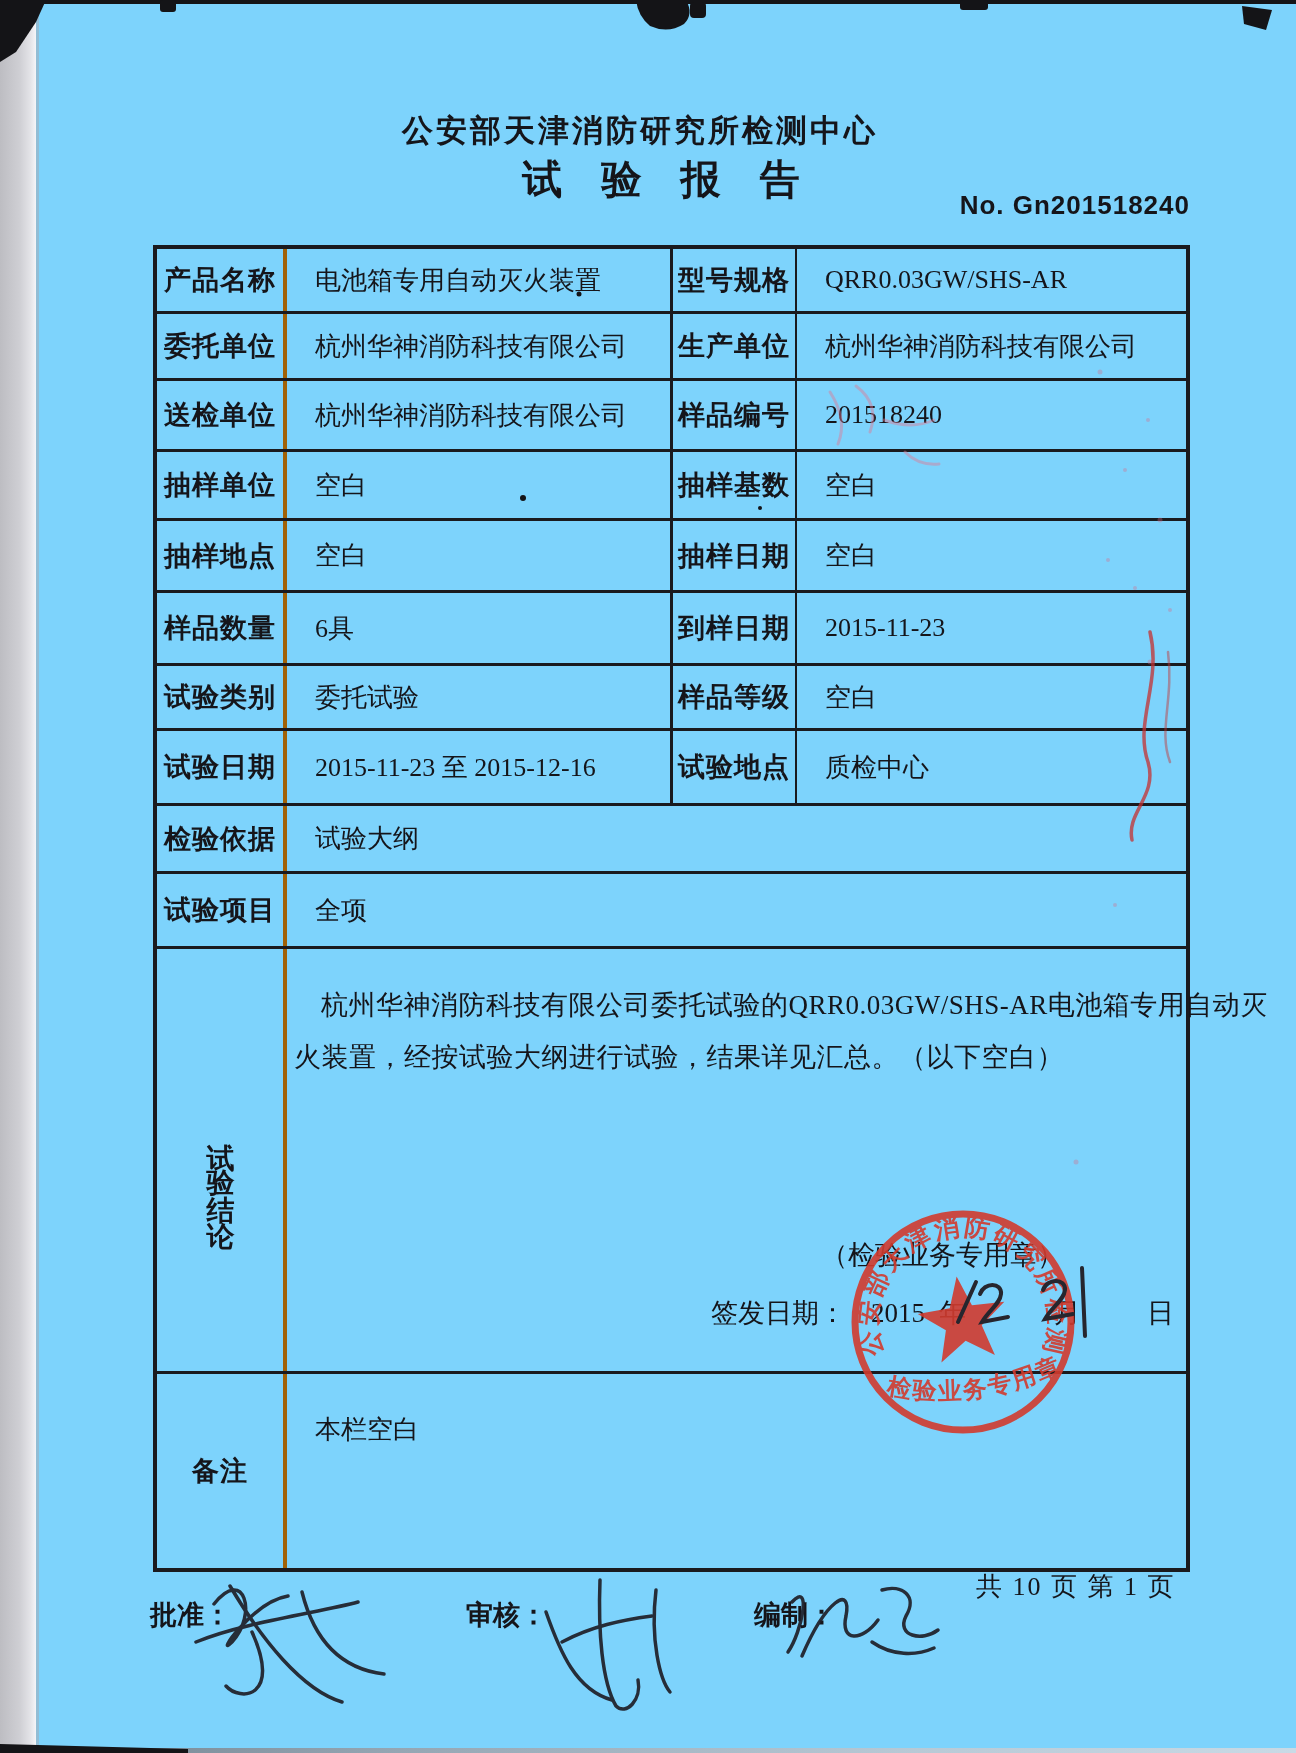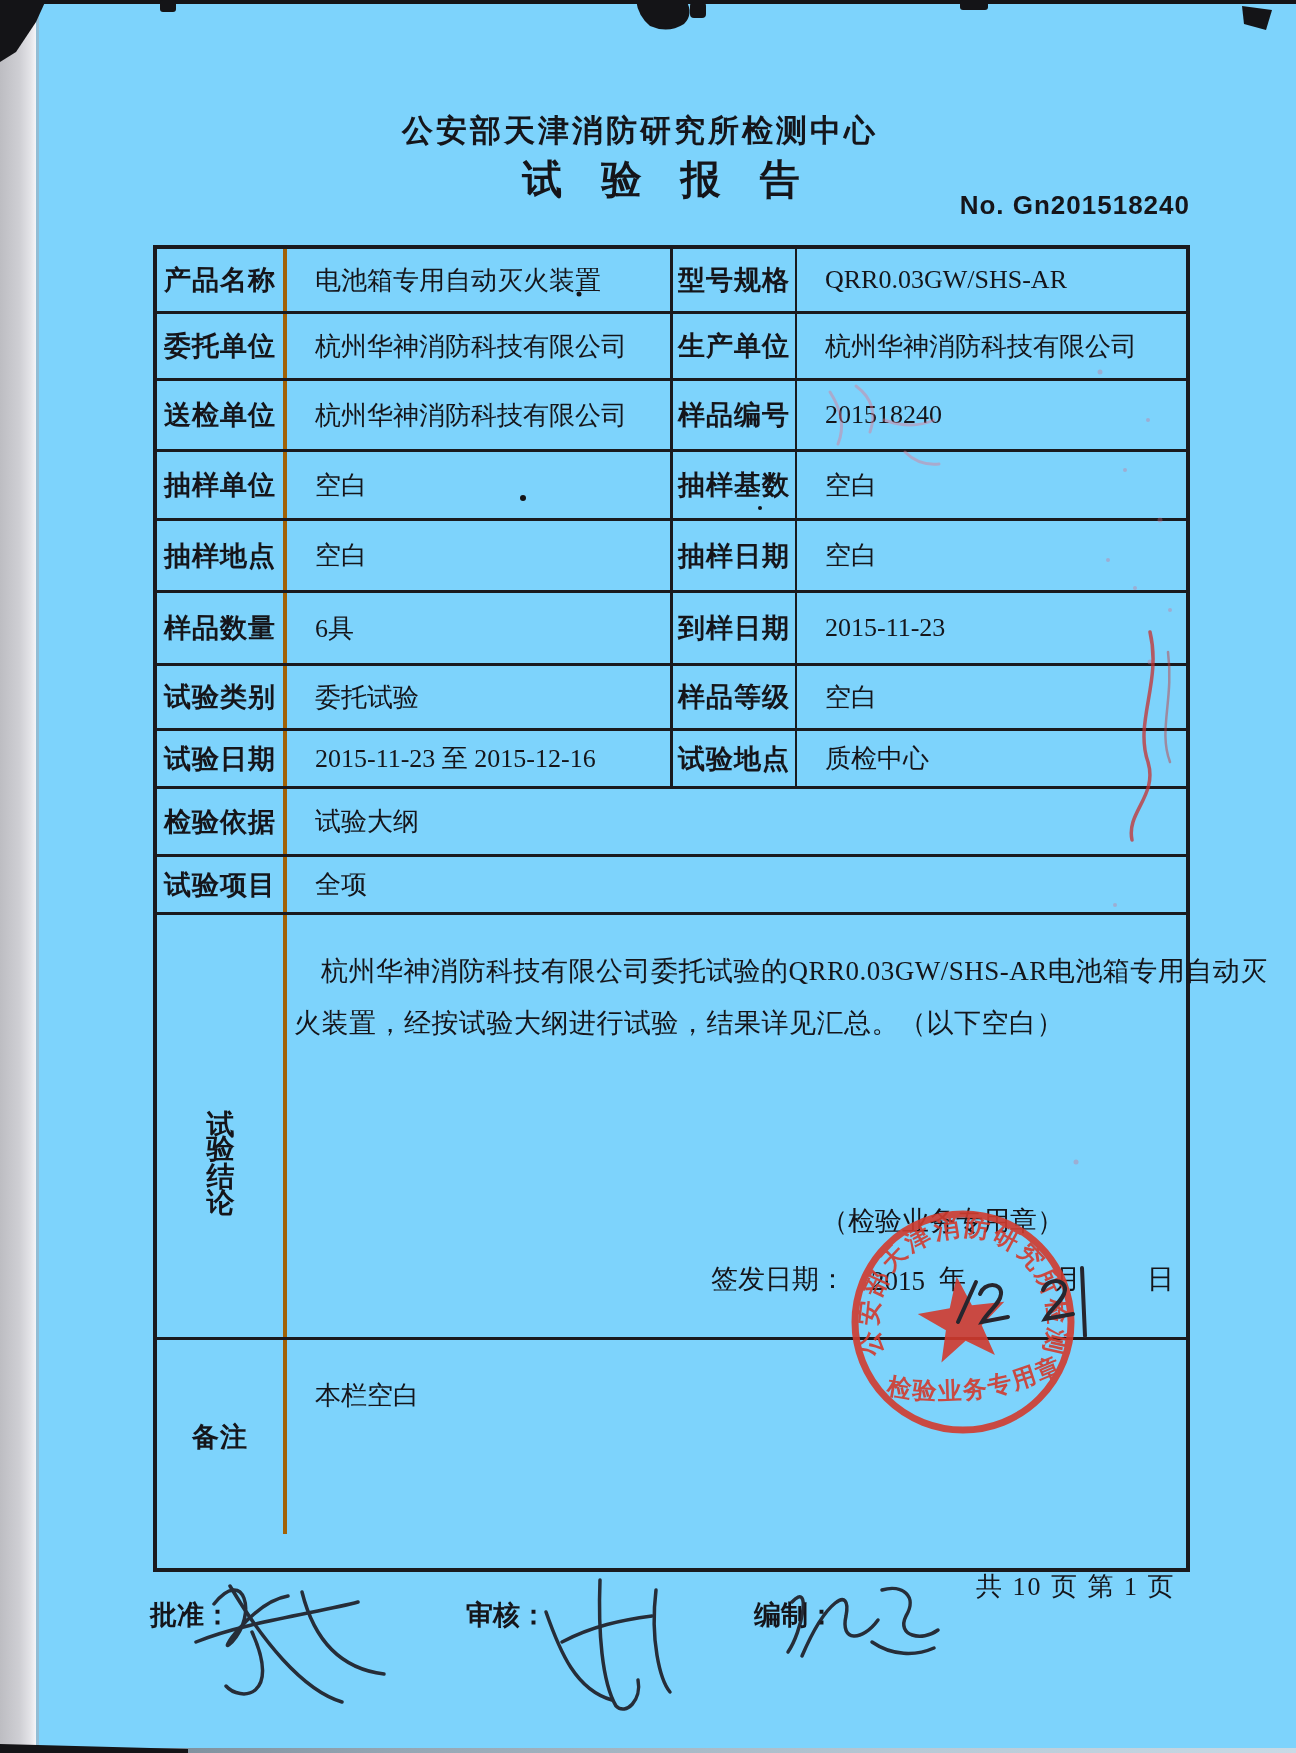--- a/index.html
+++ b/index.html
@@ -28,32 +28,32 @@
   .row:last-child { border-bottom:none; }
   .lab { width:130px; border-right:4px solid #a16207; display:flex; align-items:center;
          justify-content:center; font-weight:bold; font-size:27px; letter-spacing:1px; }
   .val { flex:1; display:flex; align-items:center; padding-left:28px; font-size:26px;
          font-family:"Liberation Serif","DejaVu Serif",serif; }
   .val.mid { flex:none; width:386px; border-right:3px solid #1a1a1e; }
   .lab2 { width:124px; border-right:2px solid #1a1a1e; display:flex; align-items:center;
           justify-content:center; font-weight:bold; font-size:27px; letter-spacing:1px; }
 
   .h65{height:65px}.h67{height:67px}.h71{height:71px}.h69{height:69px}.h72{height:72px}
-  .h73{height:73px}.h75{height:58px}.h68{height:68px}
+  .h73{height:73px}.h75{height:75px}.h68{height:68px}
 
   .concl { height:425px; }
   .concl .lab { font-size:28px; }
   .vert-label { writing-mode:vertical-rl; text-orientation:upright; letter-spacing:26px;
                 font-weight:bold; font-size:28px; padding-top:26px; }
   .concl-body { flex:1; position:relative; font-family:"Liberation Serif","DejaVu Serif",serif; }
   .c-line1 { position:absolute; left:34px; top:38px; font-size:27px; letter-spacing:.5px; white-space:nowrap; }
   .c-line2 { position:absolute; left:7px; top:90px; font-size:27px; letter-spacing:.5px; white-space:nowrap; }
   .seal-note { position:absolute; left:534px; top:288px; font-size:27px; white-space:nowrap; }
   .issue-line { position:absolute; left:424px; top:346px; font-size:27px; display:flex;
-                align-items:flex-end; white-space:nowrap; }
+                align-items:center; white-space:nowrap; }
   .issue-line .gap-y { margin-left:25px; }
   .issue-line .u-year { margin-left:14px; }
   .issue-line .u-month { margin-left:88px; }
   .issue-line .u-day { margin-left:66px; }
 
   .remark { height:194px; }
   .remark .val { align-items:flex-start; padding-top:38px; }
 
   
   .foot-lab { position:absolute; font-size:27px; font-weight:bold; }

